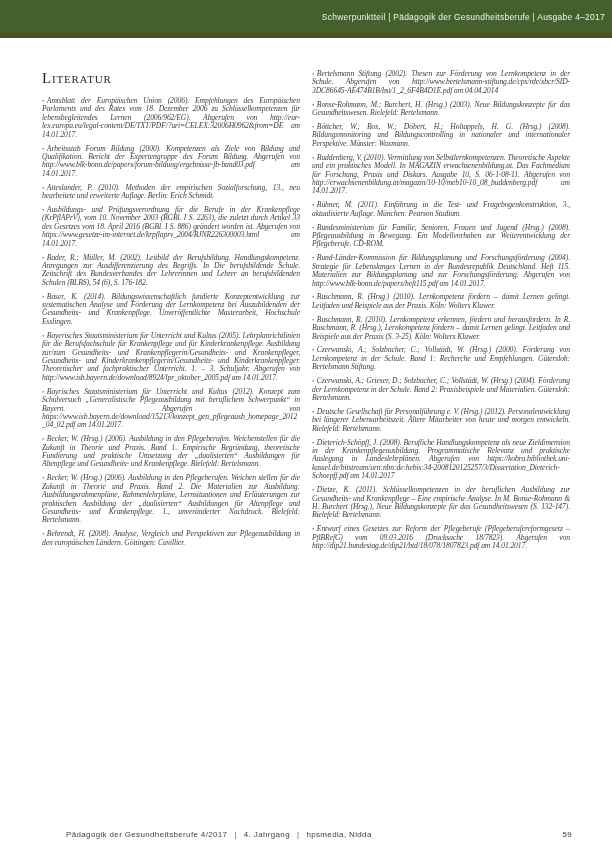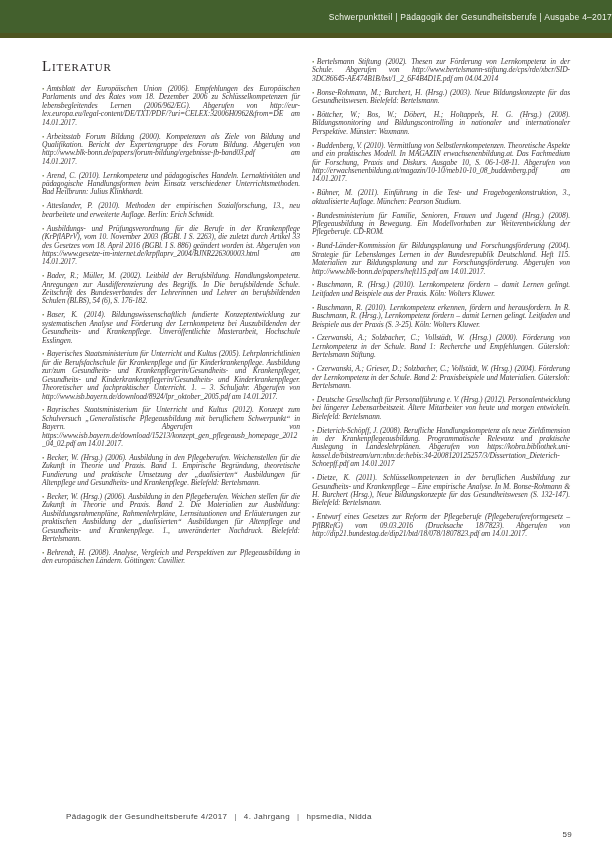--- a/index.html
+++ b/index.html
@@ -9,39 +9,40 @@
     position: relative;
     font-family: "Liberation Serif", serif;
     overflow: hidden;
   }
   
   .header-bar {
     width: 100%; height: 33px;
     background: #43602d;
     display: flex; align-items: center; justify-content: flex-end;
     box-sizing: border-box;
+    padding-right: 7px;
   }
   .header-bar .bar-text {
     color: #f2f4ec;
     font-family: "Liberation Sans", sans-serif;
     font-size: 8.5px;
     letter-spacing: 0.25px;
   }
   .header-strip {
     width: 100%; height: 5px;
     background: #4d5420;
   }
   
   .content {
     margin: 20px 42px 0 42px;
     display: flex;
     gap: 12px;
     align-items: flex-start;
   }
-  .col { width: 258px; flex: 0 0 258px; }
+  .col { width: 258px; flex: 0 0 258px; margin-top: 12px; }
   .page-title {
     font-family: "Liberation Serif", serif;
     font-variant: small-caps;
     font-weight: normal;
     font-size: 15px;
     letter-spacing: 0.8px;
     color: #2c2728;
     margin: 0 0 10px 0;
   }
   .ref {
@@ -58,21 +59,21 @@
     color: #75814a;
     font-style: normal;
     font-size: 7px;
     margin-right: 2.5px;
   }
   
   .footer {
     position: absolute;
     left: 42px; right: 40px;
     bottom: 20px;
-    display: flex; align-items: center;
+    display: flex; align-items: flex-end;
     font-family: "Liberation Sans", sans-serif;
     font-size: 8px;
     letter-spacing: 0.35px;
     color: #3f3e3e;
     padding-left: 24px;
   }
   .footer .footer-left { flex: 1; display: flex; align-items: baseline; gap: 7px; }
   .footer .sep { color: #6b6b6b; }
   .footer .page-num { text-align: right; margin-top: 36px; }
 </style>
@@ -83,21 +84,20 @@
   <span class="bar-text">Schwerpunktteil | Pädagogik der Gesundheitsberufe | Ausgabe 4–2017</span>
 </div>
 <div class="header-strip"></div>
 
 <div class="content">
   <div class="col">
     <h1 class="page-title">Literatur</h1>
     <div id="refs-left">
         <p class="ref"><span class="bullet">•</span><span>Amtsblatt der Europäischen Union (2006). Empfehlungen des Europäischen Parlaments und des Rates vom 18. Dezember 2006 zu Schlüsselkompetenzen für lebensbegleitendes Lernen (2006/962/EG). Abgerufen von http://eur-lex.europa.eu/legal-content/DE/TXT/PDF/?uri=CELEX:32006H0962&amp;from=DE am 14.01.2017.</span></p>
         <p class="ref"><span class="bullet">•</span><span>Arbeitsstab Forum Bildung (2000). Kompetenzen als Ziele von Bildung und Qualifikation. Bericht der Expertengruppe des Forum Bildung. Abgerufen von http://www.blk-bonn.de/papers/forum-bildung/ergebnisse-fb-band03.pdf am 14.01.2017.</span></p>
-        <p class="ref"><span class="bullet">•</span><span>Arend, C. (2010). Lernkompetenz und pädagogisches Handeln. Lernaktivitäten und pädagogische Handlungsformen beim Einsatz verschiedener Unterrichtsmethoden. Bad Heilbrunn: Julius Klinkhardt.</span></p>
         <p class="ref"><span class="bullet">•</span><span>Atteslander, P. (2010). Methoden der empirischen Sozialforschung, 13., neu bearbeitete und erweiterte Auflage. Berlin: Erich Schmidt.</span></p>
         <p class="ref"><span class="bullet">•</span><span>Ausbildungs- und Prüfungsverordnung für die Berufe in der Krankenpflege (KrPflAPrV), vom 10. November 2003 (BGBl. I S. 2263), die zuletzt durch Artikel 33 des Gesetzes vom 18. April 2016 (BGBl. I S. 886) geändert worden ist. Abgerufen von https://www.gesetze-im-internet.de/krpflaprv_2004/BJNR226300003.html am 14.01.2017.</span></p>
         <p class="ref"><span class="bullet">•</span><span>Bader, R.; Müller, M. (2002). Leitbild der Berufsbildung. Handlungskompetenz. Anregungen zur Ausdifferenzierung des Begriffs. In Die berufsbildende Schule. Zeitschrift des Bundesverbandes der Lehrerinnen und Lehrer an berufsbildenden Schulen (BLBS), 54 (6), S. 176-182.</span></p>
         <p class="ref"><span class="bullet">•</span><span>Baser, K. (2014). Bildungswissenschaftlich fundierte Konzeptentwicklung zur systematischen Analyse und Förderung der Lernkompetenz bei Auszubildenden der Gesundheits- und Krankenpflege. Unveröffentlichte Masterarbeit, Hochschule Esslingen.</span></p>
         <p class="ref"><span class="bullet">•</span><span>Bayerisches Staatsministerium für Unterricht und Kultus (2005). Lehrplanrichtlinien für die Berufsfachschule für Krankenpflege und für Kinderkrankenpflege. Ausbildung zur/zum Gesundheits- und Krankenpflegerin/Gesundheits- und Krankenpfleger, Gesundheits- und Kinderkrankenpflegerin/Gesundheits- und Kinderkrankenpfleger. Theoretischer und fachpraktischer Unterricht. 1. – 3. Schuljahr. Abgerufen von http://www.isb.bayern.de/download/8924/lpr_oktober_2005.pdf am 14.01.2017.</span></p>
         <p class="ref"><span class="bullet">•</span><span>Bayrisches Staatsministerium für Unterricht und Kultus (2012). Konzept zum Schulversuch „Generalistische Pflegeausbildung mit beruflichem Schwerpunkt“ in Bayern. Abgerufen von https://www.isb.bayern.de/download/15213/konzept_gen_pflegeausb_homepage_2012_04_02.pdf am 14.01.2017.</span></p>
         <p class="ref"><span class="bullet">•</span><span>Becker, W. (Hrsg.) (2006). Ausbildung in den Pflegeberufen. Weichenstellen für die Zukunft in Theorie und Praxis. Band 1. Empirische Begründung, theoretische Fundierung und praktische Umsetzung der „dualisierten“ Ausbildungen für Altenpflege und Gesundheits- und Krankenpflege. Bielefeld: Bertelsmann.</span></p>
         <p class="ref"><span class="bullet">•</span><span>Becker, W. (Hrsg.) (2006). Ausbildung in den Pflegeberufen. Weichen stellen für die Zukunft in Theorie und Praxis. Band 2. Die Materialien zur Ausbildung: Ausbildungsrahmenpläne, Rahmenlehrpläne, Lernsituationen und Erläuterungen zur praktischen Ausbildung der „dualisierten“ Ausbildungen für Altenpflege und Gesundheits- und Krankenpflege. 1., unveränderter Nachdruck. Bielefeld: Bertelsmann.</span></p>
         <p class="ref"><span class="bullet">•</span><span>Behrendt, H. (2008). Analyse, Vergleich und Perspektiven zur Pflegeausbildung in den europäischen Ländern. Göttingen: Cuvillier.</span></p>
       </div>

